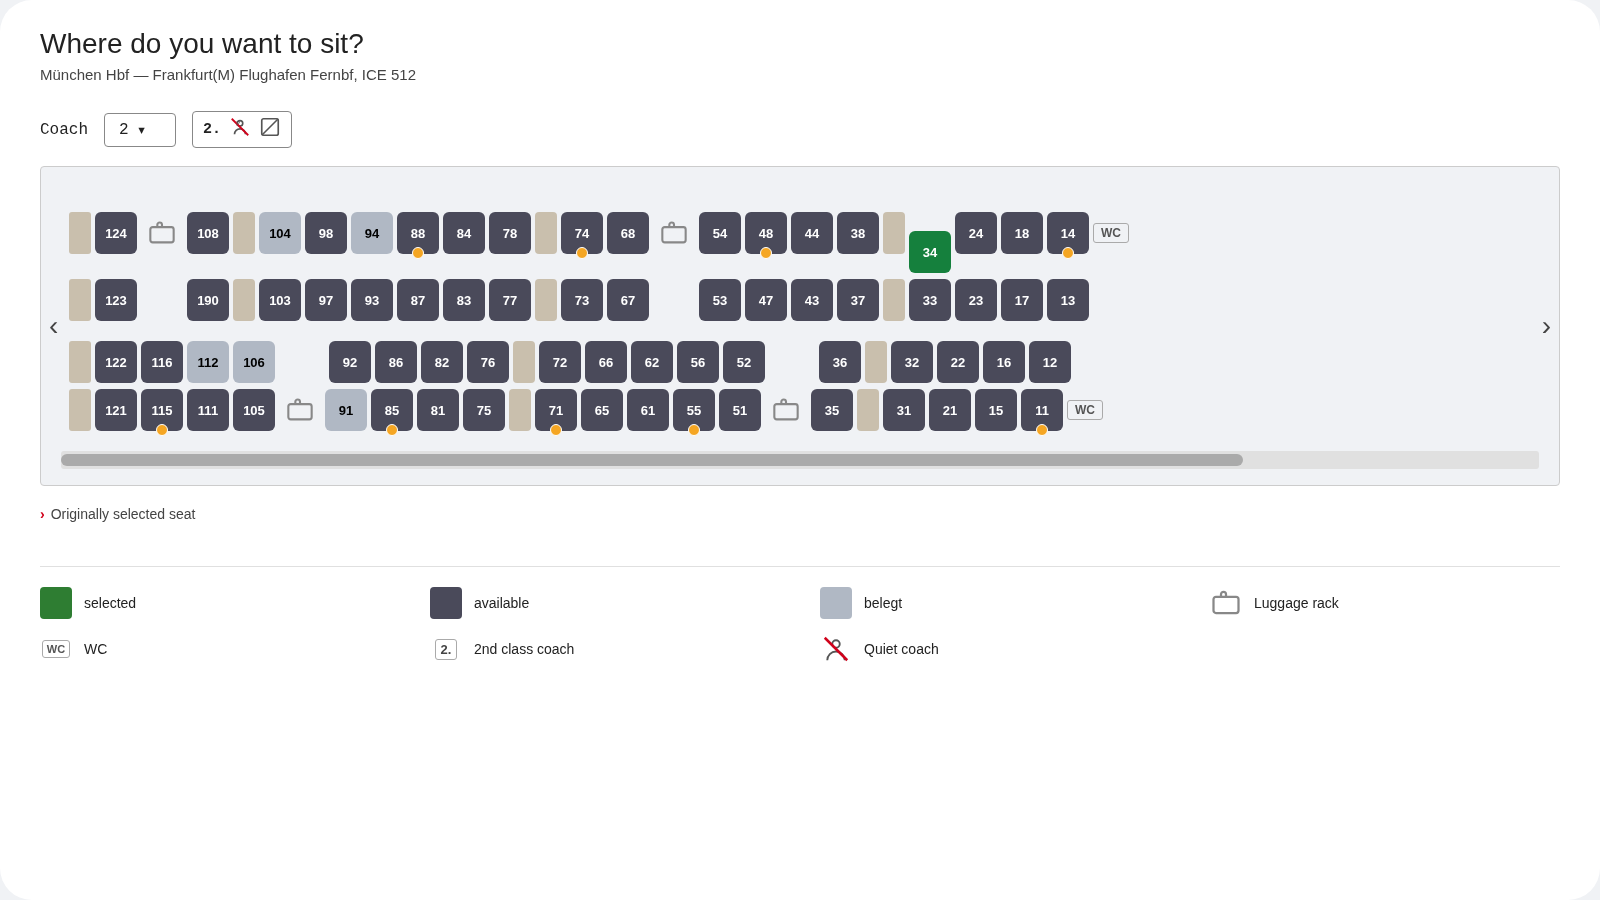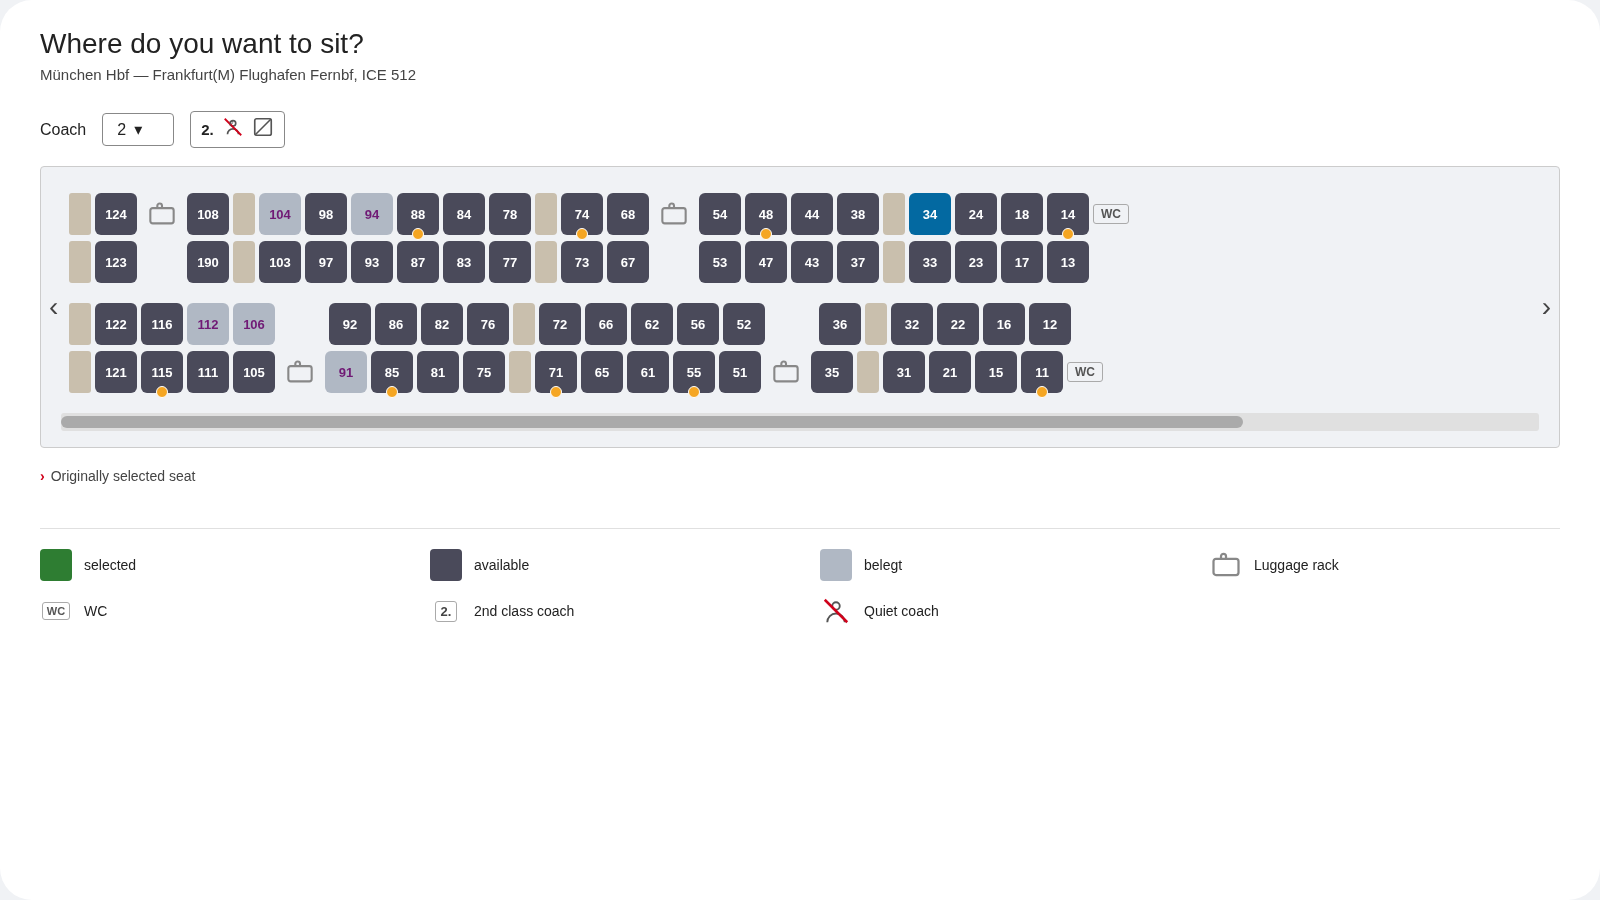--- a/index.html
+++ b/index.html
@@ -25,20 +25,21 @@
     .page-subtitle {
       font-size: 15px;
       color: #444;
       margin-bottom: 28px;
     }
     .coach-selector-row {
       display: flex;
       align-items: center;
       gap: 16px;
       margin-bottom: 18px;
+      font-family: Liberation Mono, monospace;
     }
     .coach-label {
       font-size: 16px;
       font-weight: 500;
     }
     .coach-dropdown {
       display: flex;
       align-items: center;
       border: 1.5px solid #888;
       border-radius: 4px;
@@ -128,26 +129,27 @@
       position: relative;
       cursor: pointer;
       flex-shrink: 0;
       color: #fff;
     }
     .seat.available {
       background: #4a4a5a;
       color: #fff;
     }
     .seat.selected-seat {
-      background: #0369a1;
+      background: #15803d;
       color: #fff;
+      margin-top: 38px;
     }
     .seat.belegt {
       background: #b0b8c4;
-      color: #701a75;
+      color: #000000;
     }
     .orange-dot {
       position: absolute;
       bottom: -5px;
       left: 50%;
       transform: translateX(-50%);
       width: 12px;
       height: 12px;
       background: #f5a623;
       border-radius: 50%;

